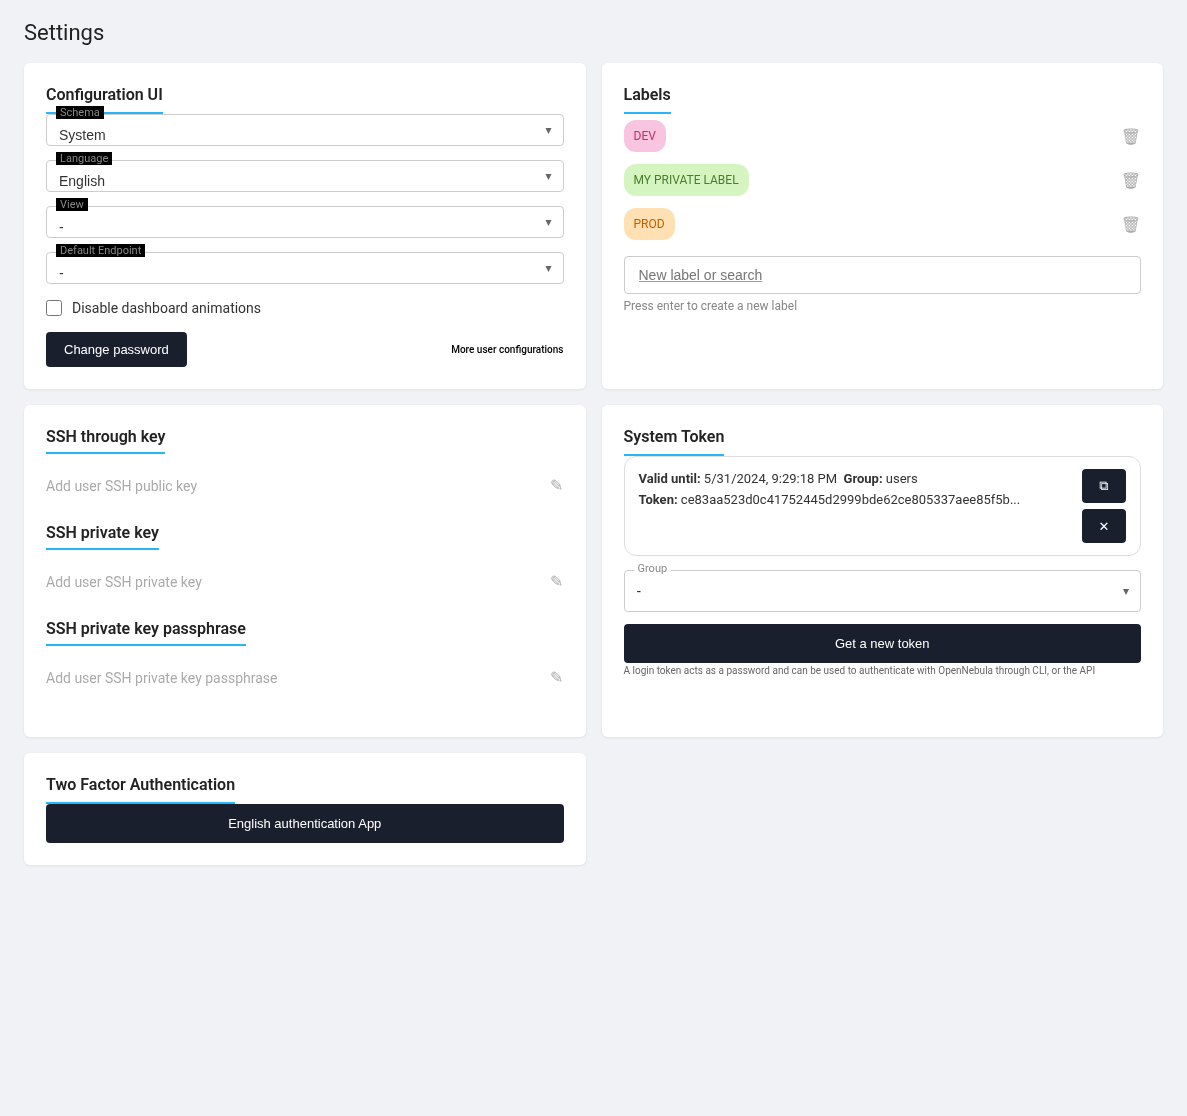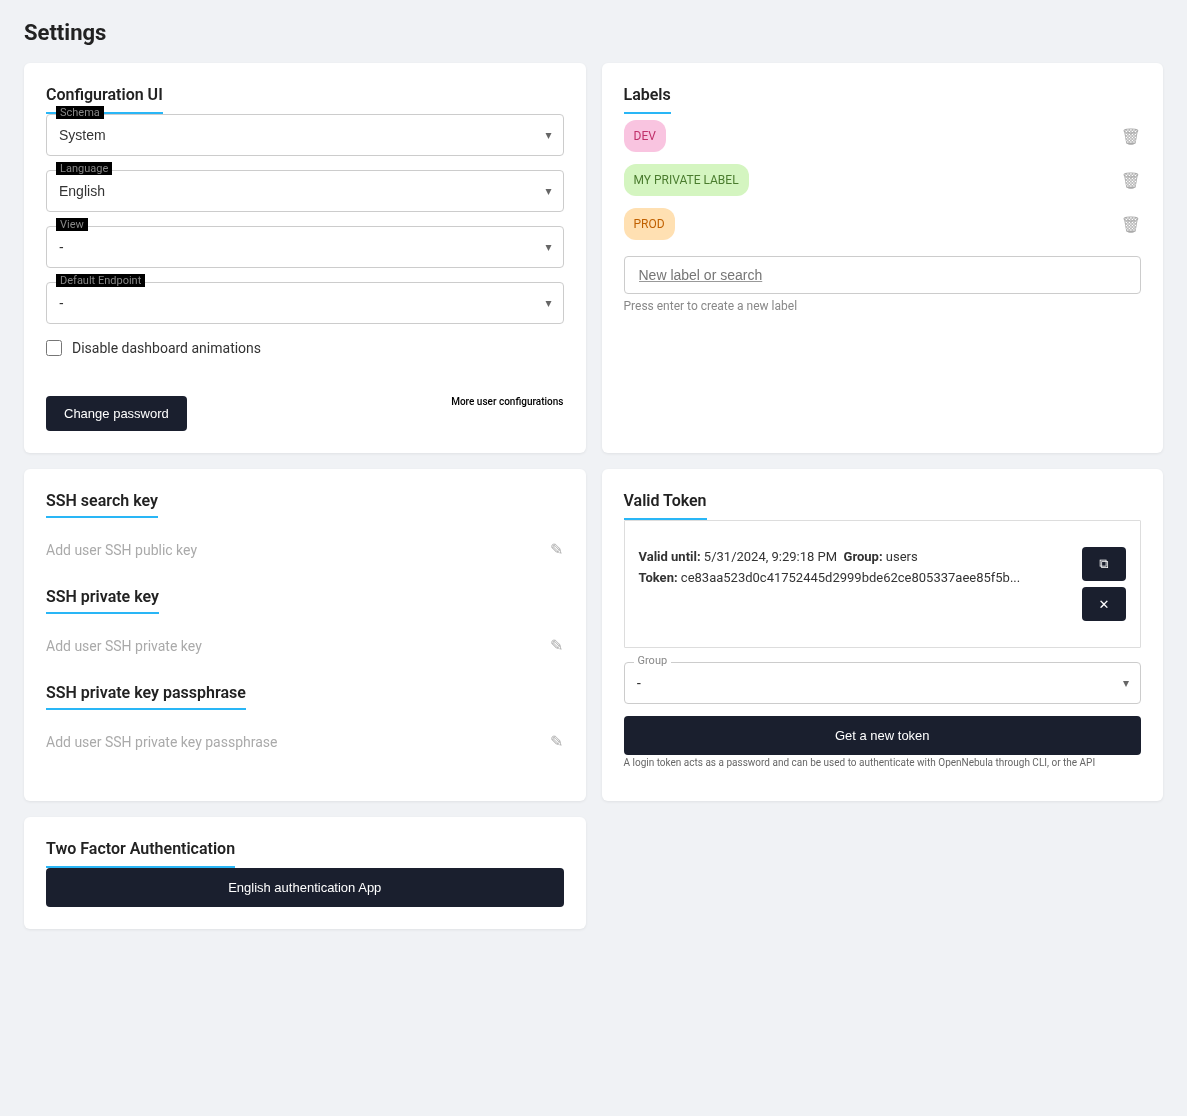--- a/index.html
+++ b/index.html
@@ -8,21 +8,21 @@
       background: #f0f2f5;
       color: #333;
       font-size: 14px;
     }
     .page-container {
       padding: 20px 24px;
       max-width: 1187px;
     }
     .page-title {
       font-size: 22px;
-      font-weight: 700;
+      font-weight: 400;
       margin-bottom: 18px;
       color: #222;
     }
     .grid-2col {
       display: grid;
       grid-template-columns: 1fr 1fr;
       gap: 16px;
     }
     .card {
       background: #fff;
@@ -48,21 +48,21 @@
       top: -8px;
       left: 10px;
       background: #000000;
       padding: 0 4px;
       font-size: 11px;
       color: #888;
       z-index: 1;
     }
     .form-field select {
       width: 100%;
-      padding: 12px 36px 12px 12px;
+      padding: 12px 36px 2px 12px;
       border: 1px solid #ccc;
       border-radius: 4px;
       background: #fff;
       font-size: 14px;
       color: #333;
       appearance: none;
       cursor: pointer;
       outline: none;
     }
     .form-field .select-arrow {
@@ -89,21 +89,20 @@
     
     .btn-dark {
       background: #1a1f2e;
       color: #fff;
       border: none;
       border-radius: 4px;
       padding: 10px 18px;
       font-size: 13px;
       cursor: pointer;
       font-weight: 500;
-      margin-top: 24px;
     }
     .btn-dark-full {
       background: #1a1f2e;
       color: #fff;
       border: none;
       border-radius: 4px;
       padding: 12px 18px;
       font-size: 13px;
       cursor: pointer;
       font-weight: 500;
@@ -191,22 +190,22 @@
       padding: 10px 0;
       color: #aaa;
       font-size: 14px;
     }
     .ssh-section-block {
       margin-bottom: 18px;
     }
     
     .token-info-box {
       border: 1px solid #ddd;
-      border-radius: 1px;
-      padding: 26px 14px;
+      border-radius: 12px;
+      padding: 12px 14px;
       margin-bottom: 14px;
       display: flex;
       align-items: flex-start;
       justify-content: space-between;
       gap: 10px;
     }
     .token-info-text {
       font-size: 13px;
       color: #333;
       line-height: 1.6;
@@ -351,21 +350,21 @@
 
       <input class="label-search-input" type="text" placeholder="New label or search" style="">
       <div class="label-hint">Press enter to create a new label</div>
     </div>
   </div>
 
   <div class="full-grid">
 
     <div class="card">
       <div class="ssh-section-block">
-        <span class="ssh-section-title">SSH search key</span>
+        <span class="ssh-section-title">SSH through key</span>
         <div class="ssh-row">
           <span>Add user SSH public key</span>
           <span style="color:#aaa;font-size:16px;cursor:pointer;">✎</span>
         </div>
       </div>
 
       <div class="ssh-section-block">
         <span class="ssh-section-title">SSH private key</span>
         <div class="ssh-row">
           <span>Add user SSH private key</span>
@@ -376,21 +375,21 @@
       <div class="ssh-section-block">
         <span class="ssh-section-title">SSH private key passphrase</span>
         <div class="ssh-row">
           <span>Add user SSH private key passphrase</span>
           <span style="color:#aaa;font-size:16px;cursor:pointer;">✎</span>
         </div>
       </div>
     </div>
 
     <div class="card">
-      <span class="card-title">Valid Token</span>
+      <span class="card-title">System Token</span>
 
       <div class="token-info-box">
         <div class="token-info-text">
           <span><strong>Valid until:</strong> <span>5/31/2024, 9:29:18 PM</span>&nbsp;&nbsp;<strong>Group:</strong> <span>users</span></span>
           <br>
           <span><strong>Token:</strong> <span>ce83aa523d0c41752445d2999bde62ce805337aee85f5b...</span></span>
         </div>
         <div class="token-buttons">
           <button class="btn-icon" title="Copy">⧉</button>
           <button class="btn-icon" title="Delete">✕</button>

